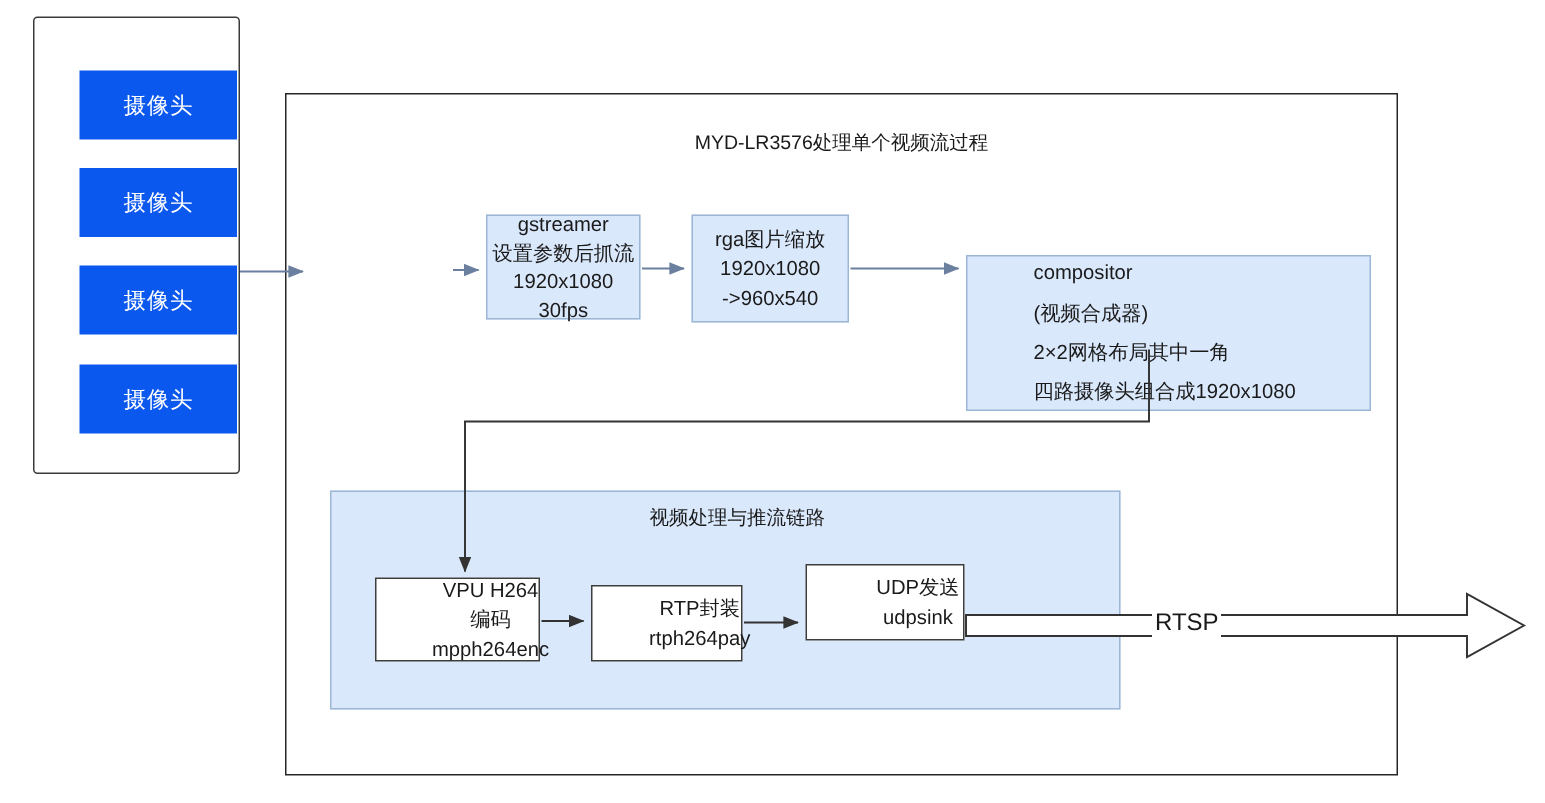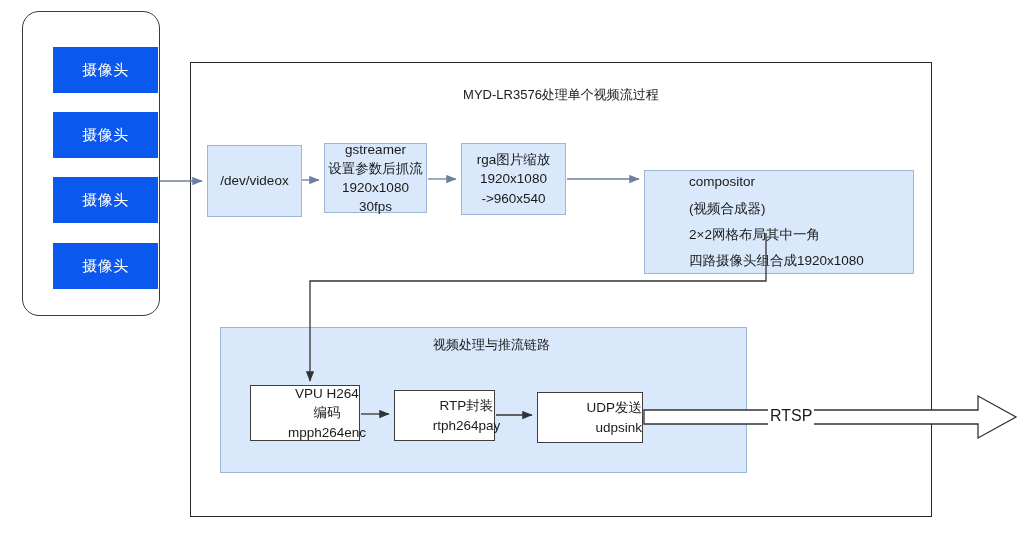--- a/index.html
+++ b/index.html
@@ -17,21 +17,21 @@
     background: #ffffff;
     overflow: hidden;
   }
   .abs { position: absolute; box-sizing: border-box; }
 
   
   .camera-group {
     left: 22px; top: 11px;
     width: 138px; height: 305px;
     border: 1.4px solid #3a3a3a;
-    border-radius: 17px;
+    border-radius: 3px;
     background: #ffffff;
   }
   .camera-box {
     width: 105px; height: 46px;
     left: 30px;
     background: #0b58ef;
     color: #ffffff;
     font-size: 15px;
     display: flex;
     align-items: center;
@@ -137,23 +137,20 @@
       <span>摄像头</span>
     </div>
     <div class="abs camera-box" style="top:231px;">
       <span>摄像头</span>
     </div>
   </div>
 
   <div class="abs outer-frame"></div>
   <div class="abs frame-title">MYD-LR3576处理单个视频流过程</div>
 
-  <div class="abs lb-box" style="left:207px; top:145px; width:95px; height:72px;">
-    <span>/dev/videox</span>
-  </div>
 
   <div class="abs lb-box" style="left:324px; top:143px; width:103px; height:70px;">
     <span>gstreamer</span>
     <span>设置参数后抓流</span>
     <span>1920x1080</span>
     <span>30fps</span>
   </div>
 
   <div class="abs lb-box" style="left:461px; top:143px; width:105px; height:72px;">
     <span>rga图片缩放</span>
@@ -174,21 +171,21 @@
   <div class="abs wh-box" style="left:250px; top:385px; width:110px; height:56px;">
     <span>VPU H264 编码</span>
     <span>mpph264enc</span>
   </div>
 
   <div class="abs wh-box" style="left:394px; top:390px; width:101px; height:51px;">
     <span>RTP封装</span>
     <span>rtph264pay</span>
   </div>
 
-  <div class="abs wh-box" style="left:537px; top:392px; width:106px; height:51px;align-items:flex-end;">
+  <div class="abs wh-box" style="left:537px; top:376px; width:106px; height:51px;">
     <span>UDP发送</span>
     <span>udpsink</span>
   </div>
 
   <svg class="overlay" viewBox="0 0 1030 535">
     <defs>
       <marker id="arrow-blue" markerWidth="9" markerHeight="9" refX="7.5" refY="3.2" orient="auto" markerUnits="strokeWidth">
         <path d="M0,0 L8,3.2 L0,6.4 z" fill="#6b7f9e"></path>
       </marker>
       <marker id="arrow-dark" markerWidth="9" markerHeight="9" refX="7.5" refY="3.2" orient="auto" markerUnits="strokeWidth">

